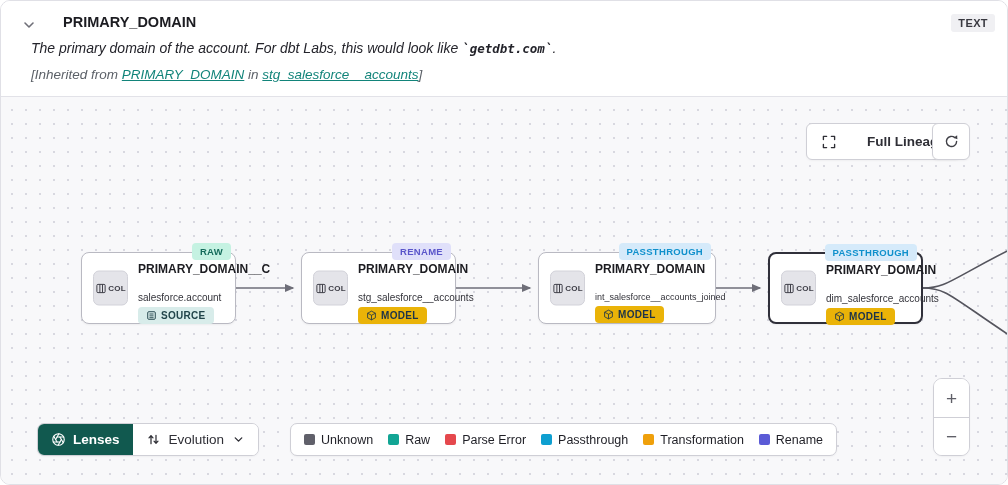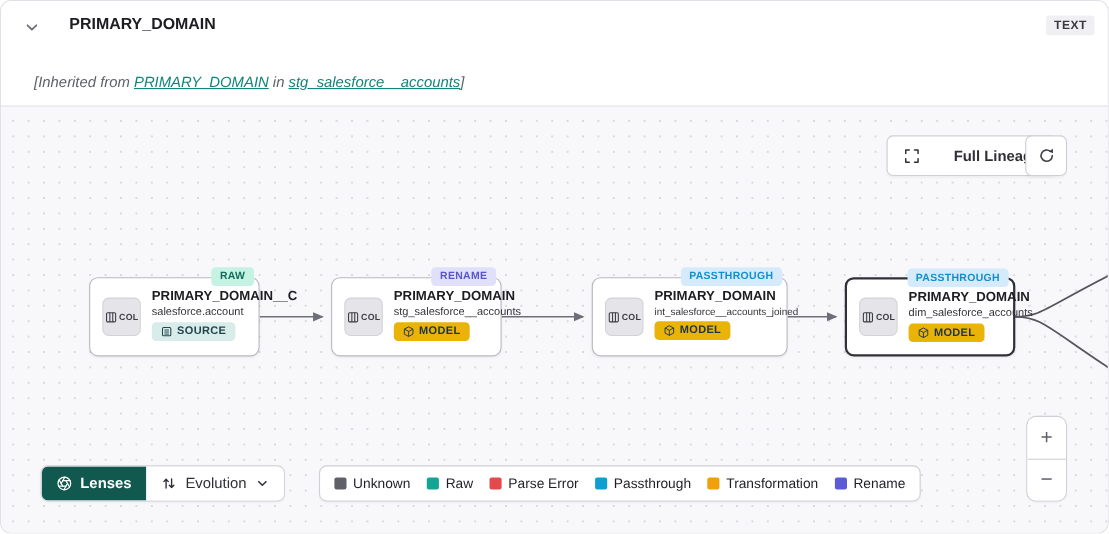--- a/index.html
+++ b/index.html
@@ -41,21 +41,21 @@
              padding:3px 8px; border-radius:4px; white-space:nowrap; }
   .t-raw { background:#c5f2e2; color:#156c5b; }
   .t-rename { background:#e0e0fa; color:#5a55ca; }
   .t-passthrough { background:#d5eafa; color:#0f90cc; }
   .col-chip { position:absolute; left:11px; top:50%; transform:translateY(-50%); width:35px; height:35px;
               background:#e4e4e9; border:1px solid #d2d2d9; border-radius:6px; display:flex; flex-direction:row;
               align-items:center; justify-content:center; gap:1px; }
   .col-chip span { font-size:8px; font-weight:700; color:#3c3c45; letter-spacing:.2px; }
   .node-body { position:absolute; left:56px; top:9px; right:18px; }
   .node-title { font-size:12px; font-weight:700; color:#1c1c21; white-space:nowrap; }
-  .node-subtitle { font-size:10px; color:#33333a; margin-top:2px; white-space:nowrap; }
+  .node-subtitle { font-size:10px; color:#33333a; margin-top:16px; white-space:nowrap; }
   .n3 .node-subtitle { font-size:9px; }
   .r-badge { display:inline-flex; align-items:center; gap:4px; margin-top:4px; font-size:10px; font-weight:700;
              letter-spacing:.3px; padding:3px 8px; border-radius:4px; }
   .r-source { background:#d8ecea; color:#22454b; }
   .r-model { background:#eab308; color:#1c3349; }
 
   
   .lens-group { position:absolute; left:36px; top:326px; height:33px; display:flex; border:1px solid #cfcfd6;
                 border-radius:7px; overflow:hidden; background:#ffffff; box-shadow:0 1px 2px rgba(0,0,0,.04); }
   .lenses-btn { display:flex; align-items:center; gap:7px; background:#11594f; color:#ffffff; border:none;
@@ -83,20 +83,21 @@
 <div class="app">
 
   <div class="header">
     <button class="chevron-btn">
       <svg class="ic" width="16" height="16" viewBox="0 0 16 16">
           <polyline points="4,6 8,10 12,6" fill="none" stroke="#6f6f78" stroke-width="1.6" stroke-linecap="round" stroke-linejoin="round"></polyline>
         </svg>
     </button>
     <div class="col-title">PRIMARY_DOMAIN</div>
     <div class="type-badge">TEXT</div>
+    <div class="desc"><span>The primary domain of the account. For dbt Labs, this would look like </span><code>`getdbt.com`</code><span>.</span></div>
     <div class="inherited"><span>[Inherited from </span><a>PRIMARY_DOMAIN</a><span> in </span><a>stg_salesforce__accounts</a><span>]</span></div>
   </div>
 
   <div class="canvas">
 
     <svg class="edges" viewBox="0 0 1008 390">
       <defs>
         <marker id="arrow" markerWidth="8" markerHeight="8" refX="6" refY="3" orient="auto">
           <path d="M0,0 L7,3 L0,6 Z" fill="#6e6e78"></path>
         </marker>

